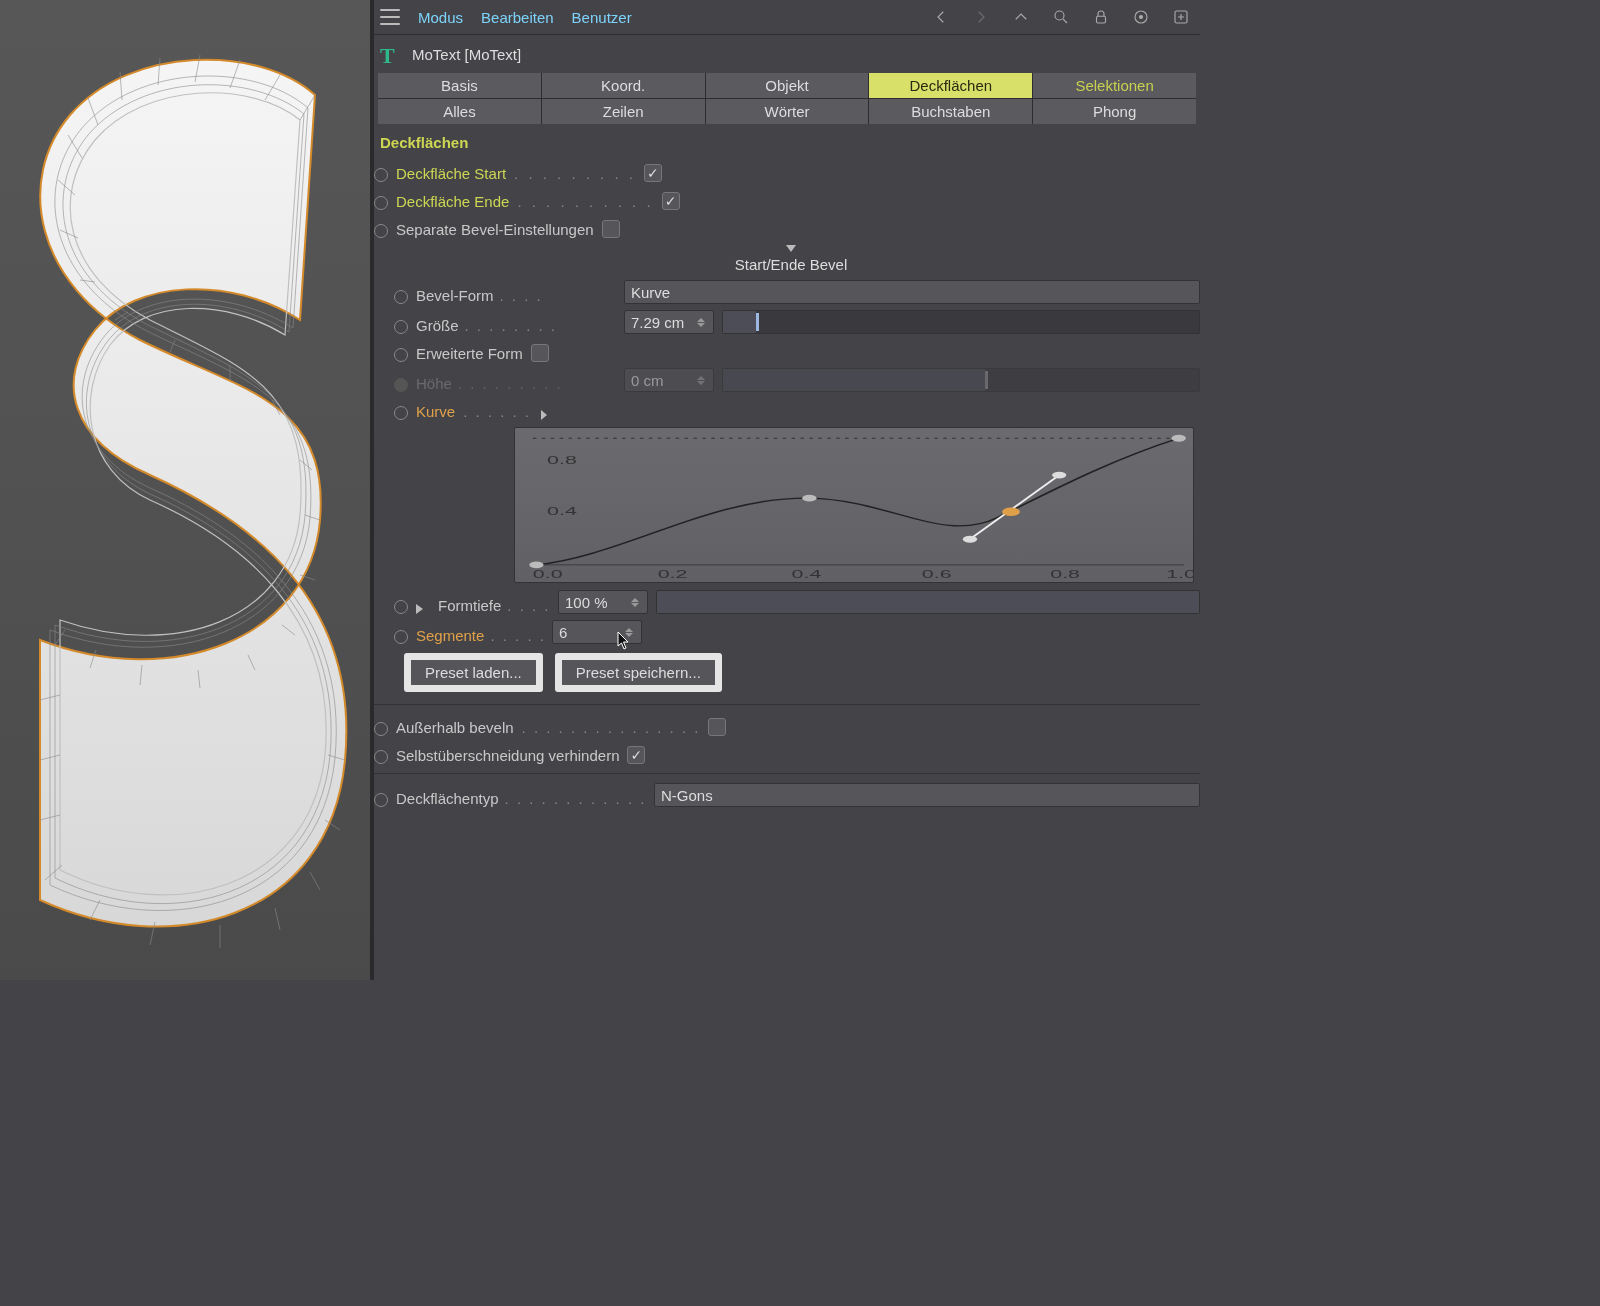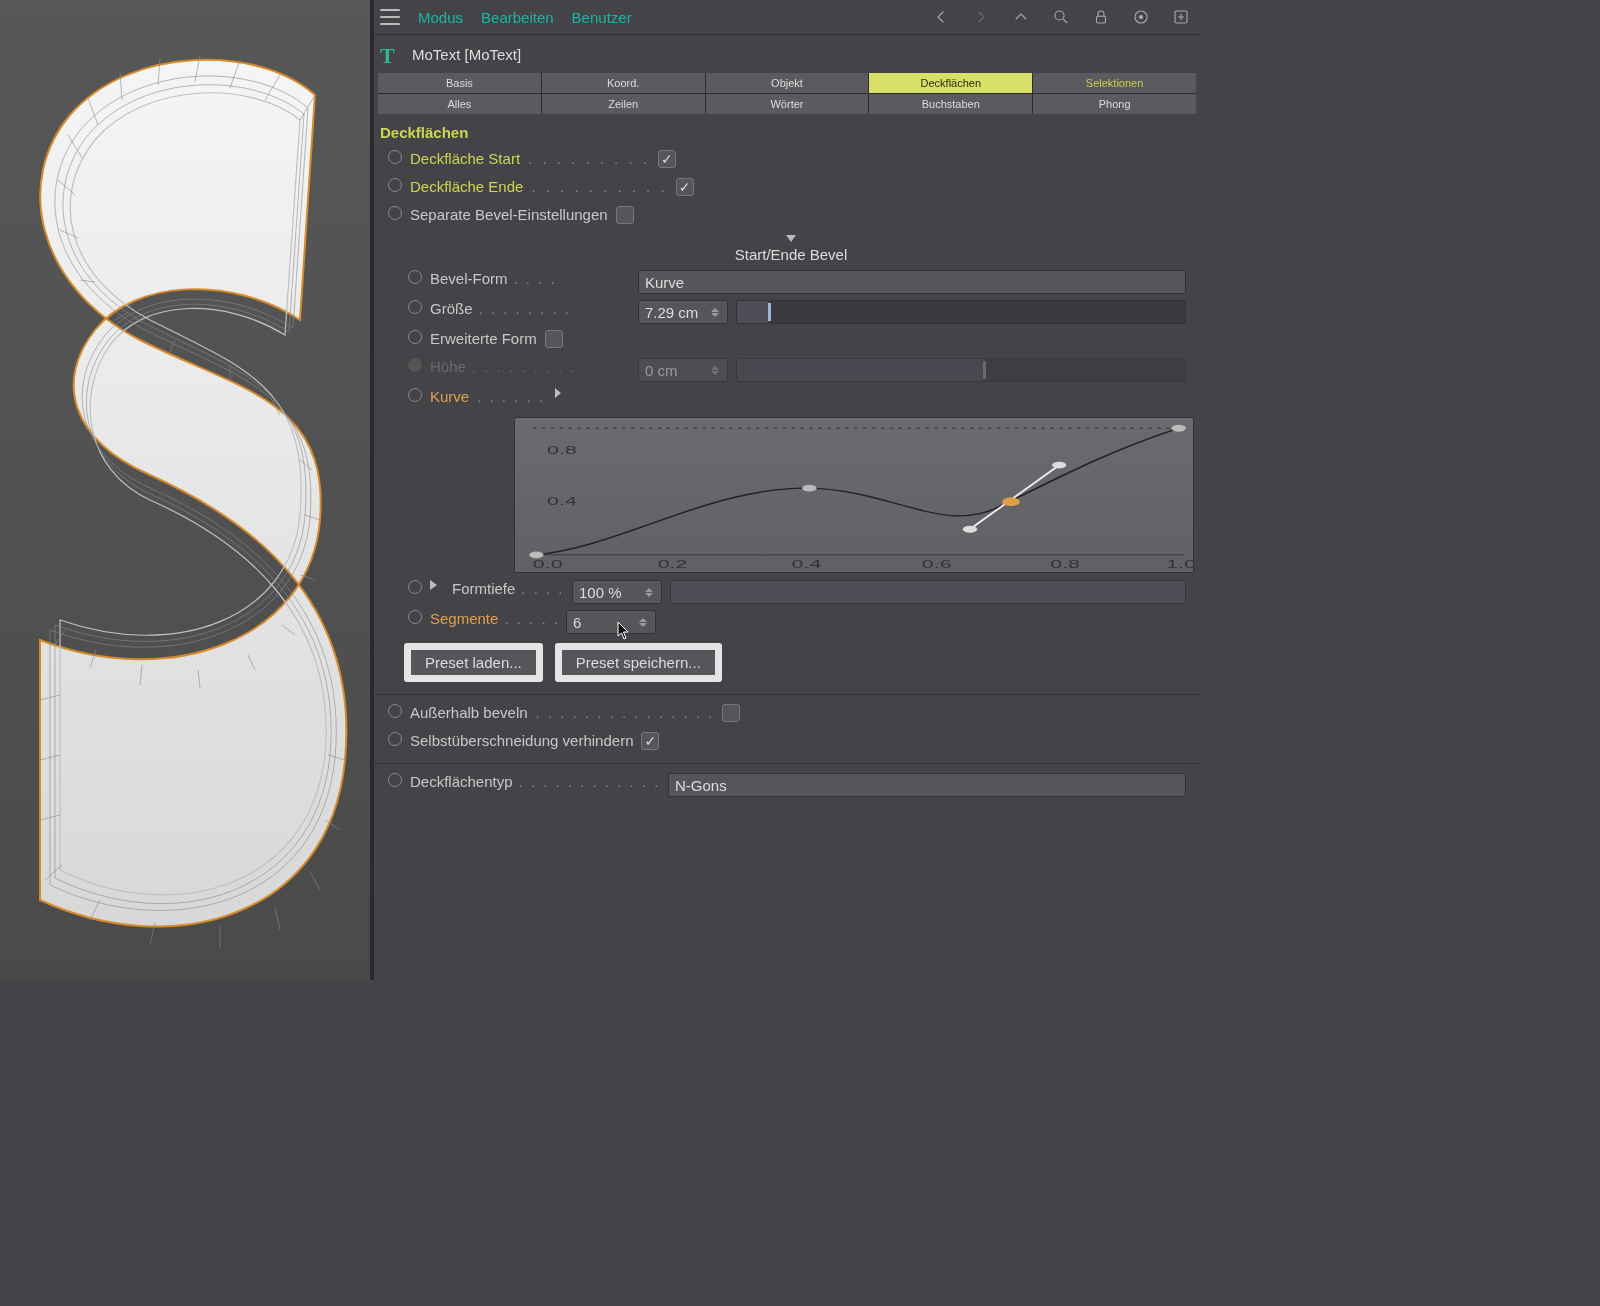--- a/index.html
+++ b/index.html
@@ -25,37 +25,37 @@
   .divider{width:4px;background:#2a2a2d;}
   .inspector{flex:1;display:flex;flex-direction:column;height:100%;background:var(--bg);}
   
   .top-tabs{display:flex;gap:18px;padding:4px 6px 2px 6px;border-bottom:1px solid var(--border);}
   .top-tab{padding:3px 4px;color:var(--text-dim);cursor:pointer;}
   .top-tab.active{color:#e8e8e8;font-weight:500;}
   
   .mode-row{display:flex;align-items:center;gap:18px;padding:6px 8px 6px 6px;border-bottom:1px solid var(--border);}
   .hamburger{width:20px;height:16px;display:flex;flex-direction:column;justify-content:space-between;cursor:pointer;}
   .hamburger span{height:2px;background:#bbb;border-radius:1px;}
-  .mode-row .menu-item{color:#14b8a6;cursor:pointer;}
+  .mode-row .menu-item{color:#7dd3fc;cursor:pointer;}
   .mode-row .spacer{flex:1;}
   .icon-btn{width:22px;height:22px;display:flex;align-items:center;justify-content:center;color:#aaa;cursor:pointer;}
   .icon-btn svg{width:18px;height:18px;stroke:#aaa;fill:none;stroke-width:1.5;}
   
   .obj-header{display:flex;align-items:center;gap:10px;padding:8px 8px 8px 6px;}
   .obj-icon{width:22px;height:22px;color:#2fb88a;font-family:Georgia,serif;font-size:22px;font-weight:bold;}
   .obj-name{color:#ddd;}
   
   .prop-tabs{display:grid;grid-template-columns:repeat(5,1fr);gap:1px;background:var(--border);margin:0 4px;}
-  .prop-tab{background:#5a5a5f;text-align:center;padding:4px 18px;color:#ddd;cursor:pointer;font-size:11px;white-space:nowrap;}
+  .prop-tab{background:#5a5a5f;text-align:center;padding:4px 18px;color:#ddd;cursor:pointer;font-size:15px;white-space:nowrap;}
   .prop-tab.active{background:var(--active-tab-bg);color:#2a2a10;}
   .prop-tab.sel{color:#c8d050;}
   
   .section-title{color:var(--accent);font-weight:600;padding:10px 6px 6px 6px;}
   .prop-rows{display:flex;flex-direction:column;}
-  .row{display:flex;align-items:flex-start;padding:3px 14px;min-height:28px;gap:8px;}
+  .row{display:flex;align-items:flex-end;padding:3px 0;min-height:28px;gap:8px;}
   .anim-dot{width:14px;height:14px;border:1.5px solid #888;border-radius:50%;flex-shrink:0;cursor:pointer;}
   .anim-dot.disabled{border-color:#555;background:#555;}
   .row .label{color:var(--text);white-space:nowrap;}
   .row .label.accent{color:var(--accent);}
   .row .label.highlight{color:#e0a04a;}
   .row .label.disabled{color:var(--text-disabled);}
   .dots{flex:0 0 auto;color:#888;letter-spacing:3px;overflow:hidden;white-space:nowrap;}
   .dots.short{letter-spacing:2px;}
   .row .dots{flex-shrink:1;}
   .checkbox{width:18px;height:18px;border:1px solid #777;border-radius:3px;background:#55555a;display:flex;align-items:center;justify-content:center;cursor:pointer;flex-shrink:0;}

